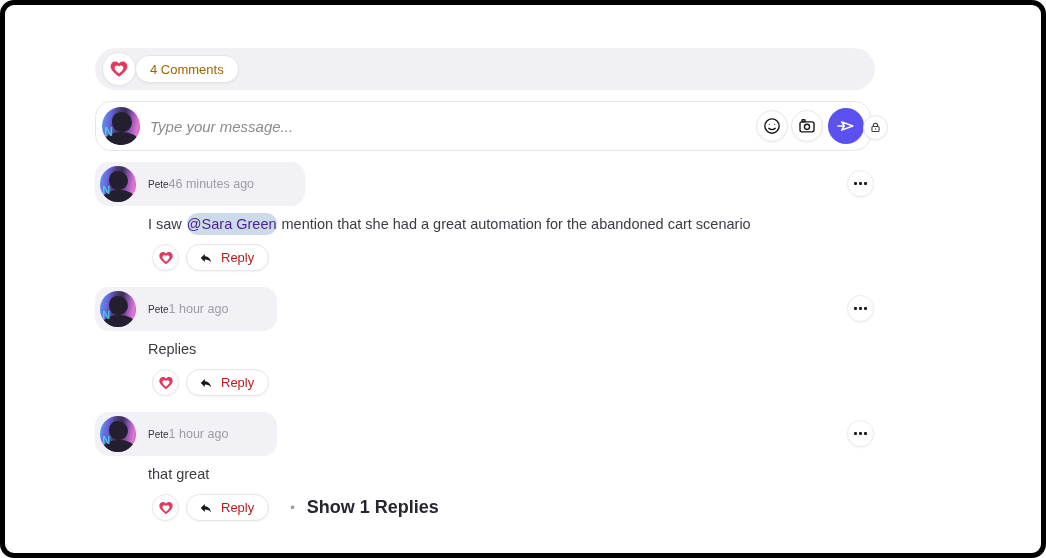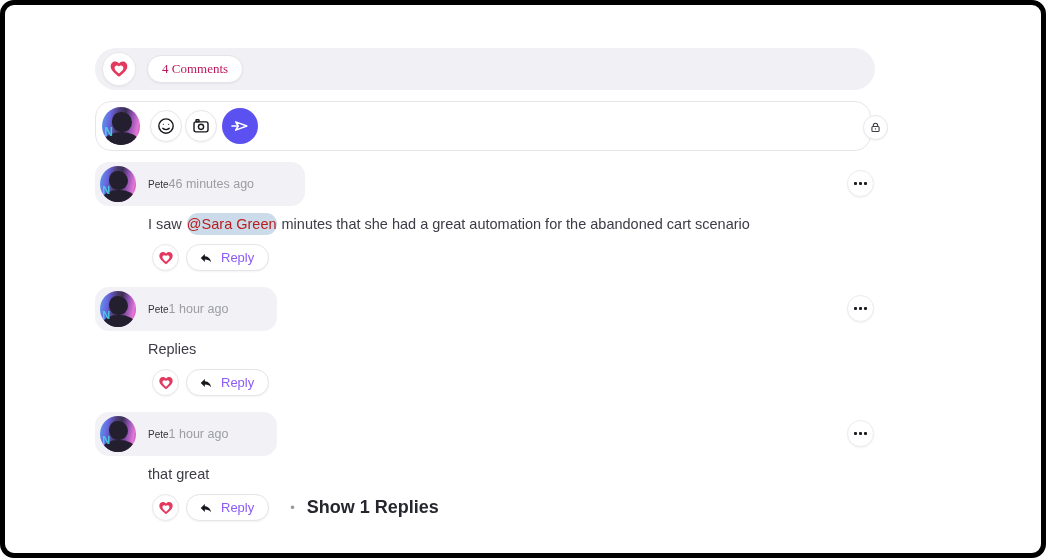--- a/index.html
+++ b/index.html
@@ -25,26 +25,26 @@
   }
   .circle-btn {
     border: 1px solid #e7e7ec; background: #fff;
     border-radius: 50%;
     display: flex; align-items: center; justify-content: center;
     cursor: pointer; padding: 0;
     box-shadow: 0 1px 2px rgba(20,20,43,.05);
   }
   .heart-lg { position: absolute; left: 7px; top: 4px; width: 34px; height: 34px; }
   .comments-pill {
-    position: absolute; left: 52px; top: 7px; height: 28px;
+    position: absolute; left: 40px; top: 7px; height: 28px;
     padding: 0 14px;
     background: #fff; border: 1px solid #e4e4e9; border-radius: 14px;
-    font-size: 13px; color: #be185d; cursor: pointer;
+    font-size: 13px; color: #a16207; cursor: pointer;
     box-shadow: 0 1px 2px rgba(20,20,43,.05);
-    font-family: Liberation Serif, serif;
+    font-family: Liberation Sans, sans-serif;
   }
 
   
   .avatar {
     border-radius: 50%;
     position: relative; overflow: hidden;
     background: linear-gradient(100deg, #56a8e8 0%, #6a64e0 22%, #4a3a6e 42%,
                 #3a2f52 55%, #8a4fae 70%, #e478d8 88%, #c02a80 100%);
     flex: none;
   }
@@ -116,34 +116,34 @@
     display: flex; align-items: center; justify-content: center; gap: 2px;
     cursor: pointer; box-shadow: 0 1px 2px rgba(20,20,43,.05);
   }
   .menu-btn i { width: 3px; height: 3px; background: #1c1c22; border-radius: 1px; display: block; }
   .c-body {
     position: absolute; left: 53px; top: 50px;
     font-size: 14.5px; color: #3b3c45; line-height: 24px;
     white-space: nowrap;
   }
   .mention {
-    background: #ccdbe9; color: #b91c1c;
+    background: #ccdbe9; color: #4c1d95;
     border-radius: 11px; padding: 3px 0; margin: 0 5px;
   }
   .c-actions {
     position: absolute; left: 57px; top: 82px;
     display: flex; align-items: center;
   }
   .heart-sm { width: 27px; height: 27px; }
   .reply-pill {
     margin-left: 7px; height: 27px;
     display: flex; align-items: center; gap: 8px;
     padding: 0 14px 0 12px;
     background: #fff; border: 1px solid #e4e4e9; border-radius: 14px;
-    font-size: 13px; color: #8b5cf6; cursor: pointer;
+    font-size: 13px; color: #b91c1c; cursor: pointer;
     box-shadow: 0 1px 2px rgba(20,20,43,.05);
     font-family: "Liberation Sans", sans-serif;
   }
   .sep-dot { margin-left: 21px; color: #97979d; font-size: 13px; }
   .show-replies {
     margin-left: 12px; border: none; background: transparent;
     font-size: 18px; font-weight: 700; color: #26272e; cursor: pointer;
     font-family: "Liberation Sans", sans-serif;
   }
 
@@ -161,20 +161,21 @@
         <path d="M12 21.4C6.2 16.6 2 13 2 8.9 2 5.6 4.4 3.1 7.6 3.1c1.8 0 3.4.9 4.4 2.3 1-1.4 2.6-2.3 4.4-2.3 3.2 0 5.6 2.5 5.6 5.8 0 4.1-4.2 7.7-10 12.5z" fill="#ffffff" transform="translate(5.6,6.2) scale(0.53)"></path>
       </svg>
     </button>
     <button class="comments-pill">4 Comments</button>
   </div>
 
   <div class="composer">
     <div class="avatar av38">
       <span class="av-n">N</span>
     </div>
+    <input class="msg-input" type="text" placeholder="Type your message..." style="">
     <div class="composer-icons">
       <button class="circle-btn icon-btn">
         <svg width="20" height="20" viewBox="0 0 24 24" fill="none" stroke="#17171c" stroke-width="1.7">
           <circle cx="12" cy="12" r="8.6"></circle>
           <circle cx="8.8" cy="9.9" r="0.7" fill="#17171c" stroke="none"></circle>
           <circle cx="15.2" cy="9.9" r="0.7" fill="#17171c" stroke="none"></circle>
           <path d="M8.2 14.8c1.2 1 2.4 1.5 3.8 1.5s2.6-.5 3.8-1.5" stroke-linecap="round"></path>
         </svg>
       </button>
       <button class="circle-btn icon-btn">
@@ -207,21 +208,21 @@
       </div>
       <span class="c-name">Pete</span>
       <span class="c-time">46 minutes ago</span>
     </div>
     <button class="menu-btn">
       <i></i>
         <i></i>
         <i></i>
     </button>
     <div class="c-body">
-      <span>I saw</span><span class="mention">@Sara Green</span><span>minutes that she had a great automation for the abandoned cart scenario</span>
+      <span>I saw</span><span class="mention">@Sara Green</span><span>mention that she had a great automation for the abandoned cart scenario</span>
     </div>
     <div class="c-actions">
       <button class="circle-btn heart-sm">
         <svg width="16" height="16" viewBox="0 0 24 24">
           <path d="M12 21.4C6.2 16.6 2 13 2 8.9 2 5.6 4.4 3.1 7.6 3.1c1.8 0 3.4.9 4.4 2.3 1-1.4 2.6-2.3 4.4-2.3 3.2 0 5.6 2.5 5.6 5.8 0 4.1-4.2 7.7-10 12.5z" fill="#e23a5f"></path>
           <path d="M12 21.4C6.2 16.6 2 13 2 8.9 2 5.6 4.4 3.1 7.6 3.1c1.8 0 3.4.9 4.4 2.3 1-1.4 2.6-2.3 4.4-2.3 3.2 0 5.6 2.5 5.6 5.8 0 4.1-4.2 7.7-10 12.5z" fill="#ffffff" transform="translate(5.6,6.2) scale(0.53)"></path>
         </svg>
       </button>
       <button class="reply-pill">
         <svg width="14" height="14" viewBox="0 0 24 24" fill="#17171c">

